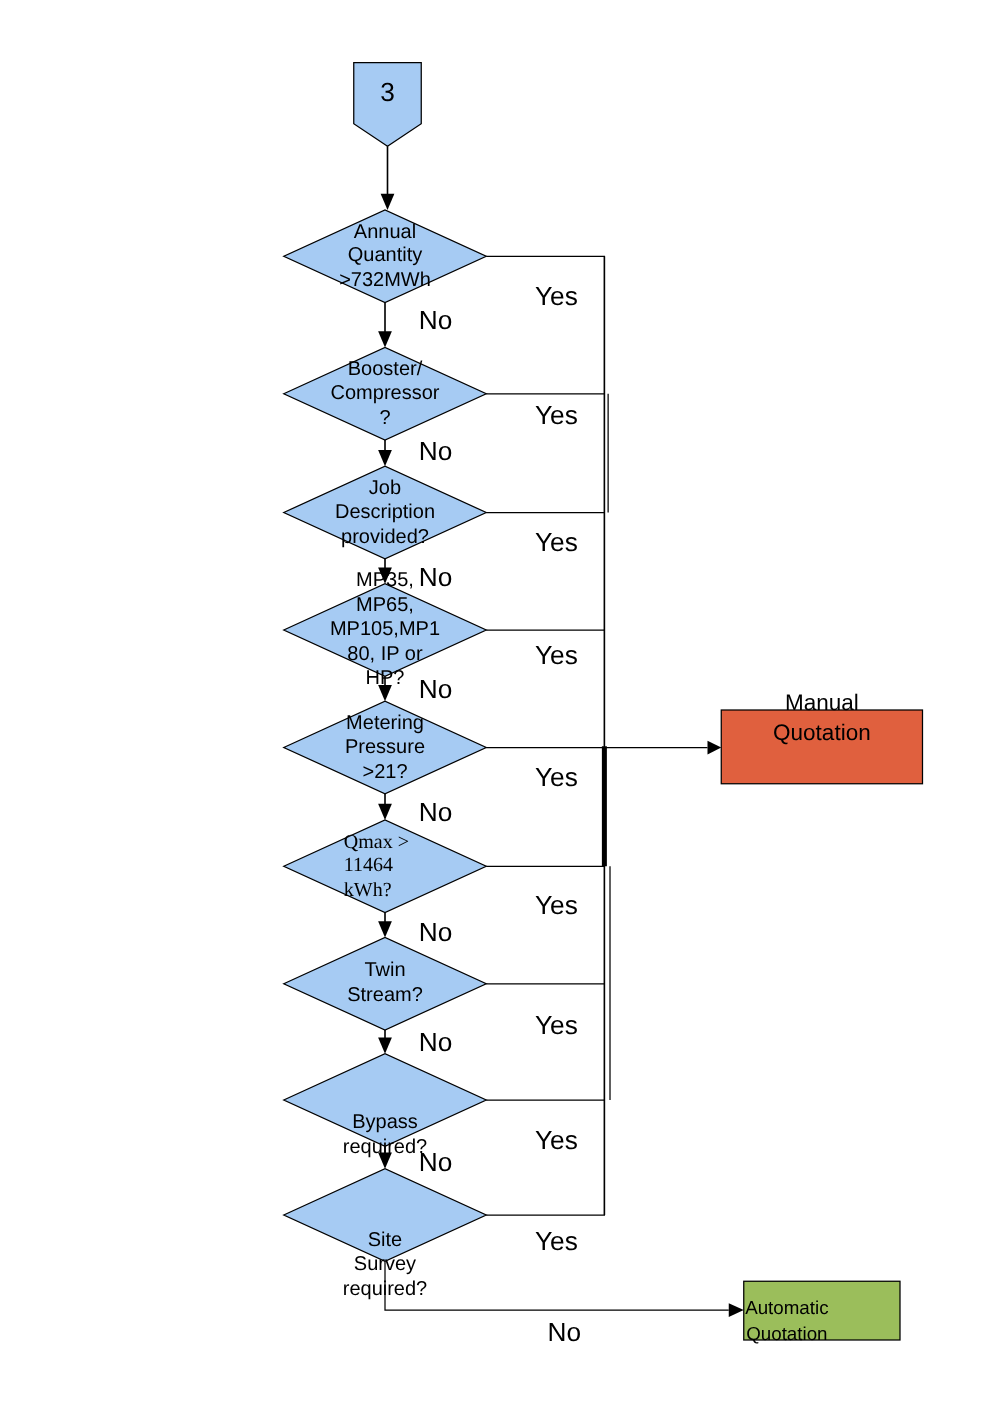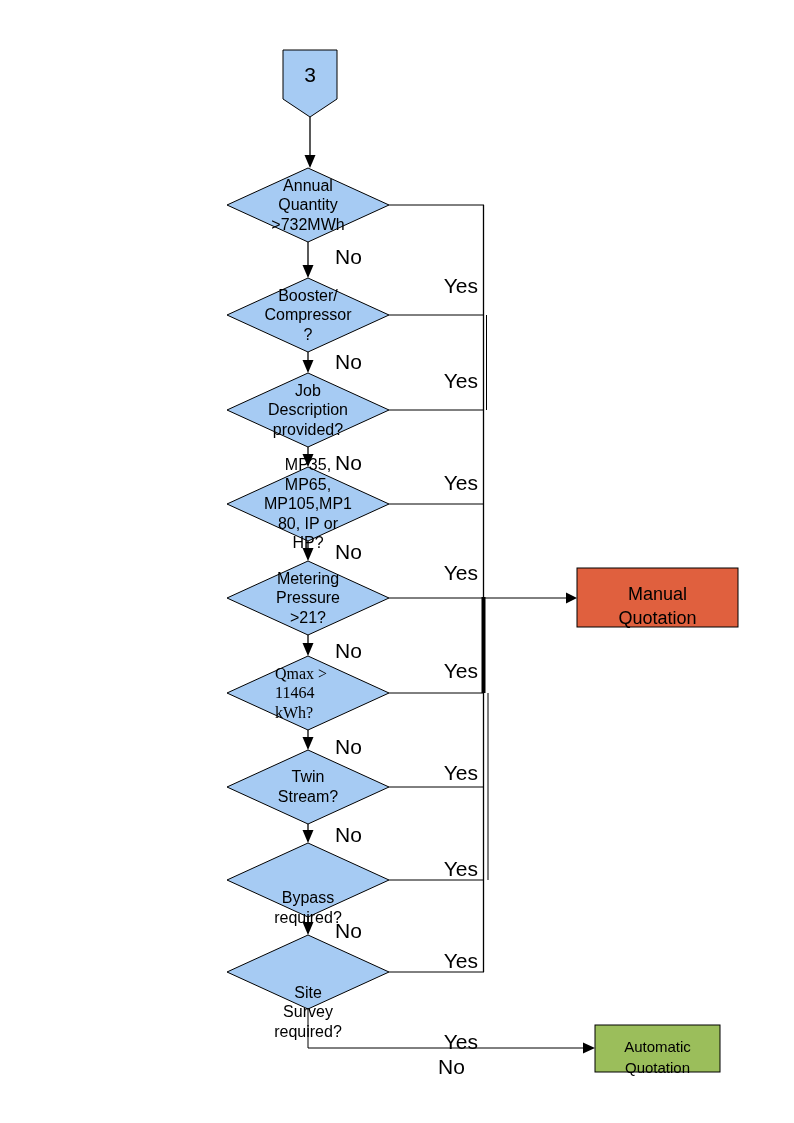--- a/index.html
+++ b/index.html
@@ -13,27 +13,27 @@
   .cline.thick{stroke-width:4;}
   .arrow{fill:#000;stroke:none;}
   .node{stroke:#000;stroke-width:1;}
   .lbl{position:absolute;white-space:pre-line;}
   .d-label{
     left:228px;width:160px;height:72px;display:flex;align-items:center;justify-content:center;
     text-align:center;font-size:16px;line-height:1.22;
   }
   .d-label.left-align{justify-content:flex-start;text-align:left;padding-left:47px;box-sizing:border-box;font-family:Liberation Serif, serif;}
   .branch{font-size:21px;line-height:1.05;}
-  .yes{left:428px;width:50px;text-align:right;margin-top:48px;}
+  .yes{left:428px;width:50px;text-align:left;}
   .no{left:335px;}
   .no-final{left:438px;}
   .start-label{left:283px;top:63px;width:54px;text-align:center;font-size:21px;}
   .outcome-label{display:flex;align-items:center;justify-content:center;text-align:center;}
-  .manual-label{left:577px;top:568px;width:161px;height:76px;font-size:18px;line-height:1.35;}
-  .auto-label{left:595px;top:1025px;width:125px;height:64px;font-size:15px;line-height:1.4;}
+  .manual-label{left:577px;top:536px;width:161px;height:76px;font-size:18px;line-height:1.35;}
+  .auto-label{left:567px;top:1025px;width:125px;height:64px;font-size:15px;line-height:1.4;}
 </style>
 </head>
 <body>
 
 <div class="page">
 
   <svg class="gfx" width="794" height="1123" viewBox="0 0 794 1123">
 
     <polygon class="node" points="283,50 337,50 337,99 310,117 283,99" fill="#A6CBF3"></polygon>
 

